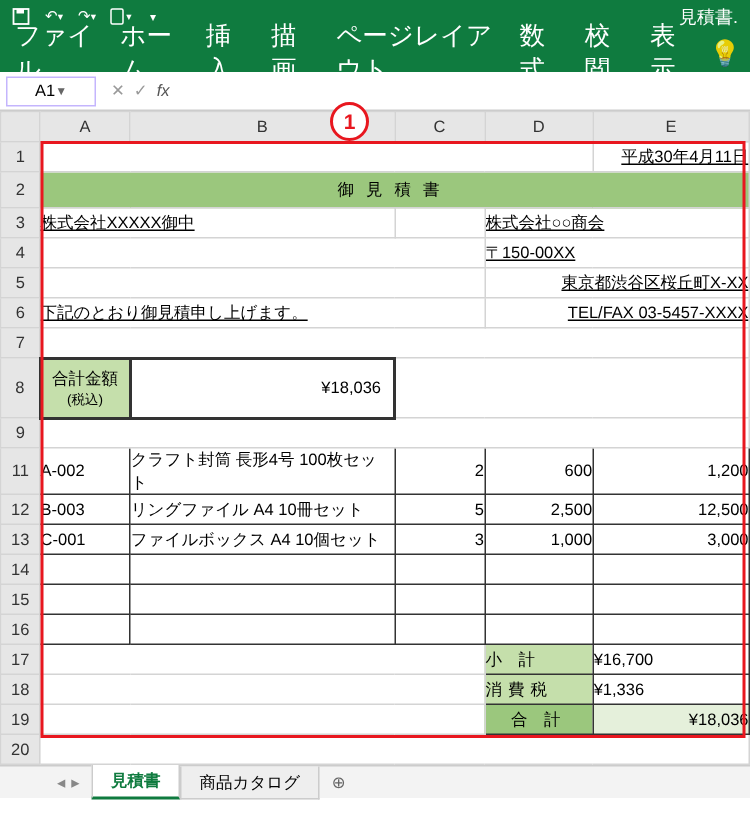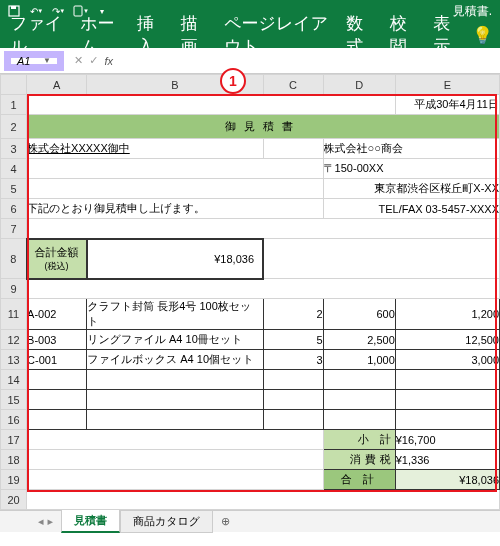--- a/index.html
+++ b/index.html
@@ -9,21 +9,21 @@
   .titlebar .qat { display: flex; gap: 2px; align-items: center; }
   .titlebar .qat-item { width: 20px; display: flex; align-items: center; justify-content: center; font-size: 10px; }
   .titlebar .doc-title { margin-left: auto; font-size: 12px; padding-right: 4px; }
   
   .ribbon-tabs { background: #0f7b3f; height: 26px; display: flex; align-items: center; padding: 0 6px; color: #fff; gap: 2px; font-size: 17px; }
   .ribbon-tabs .tab { padding: 4px 8px; cursor: pointer; }
   .ribbon-tabs .tab.first { padding-left: 4px; }
   .ribbon-tabs .tell-me { display: flex; align-items: center; gap: 4px; opacity: 0.9; margin-left: 4px; }
   
   .namebox-row { background: #fff; height: 26px; border-bottom: 1px solid #ccc; display: flex; align-items: center; }
-  .namebox { width: 60px; height: 20px; border: 7px solid #c4b5fd; margin: 0 4px; padding: 2px 6px; font-size: 11px; display: flex; align-items: center; justify-content: space-between; font-style: italic; }
+  .namebox { width: 60px; height: 20px; border: 1px solid #c4b5fd; margin: 0 4px; padding: 2px 6px; font-size: 11px; display: flex; align-items: center; justify-content: center; }
   .namebox .dd { font-size: 8px; color: #666; }
   .fx-area { display: flex; align-items: center; gap: 6px; color: #999; font-size: 11px; padding-left: 6px; }
   .fx-area .fx { font-style: italic; color: #555; text-align: center; }
   
   .annotation { position: absolute; top: 68px; left: 220px; width: 26px; height: 26px; border: 2.5px solid #e8171f; border-radius: 50%; display: flex; align-items: center; justify-content: center; color: #e8171f; font-weight: bold; font-size: 14px; background: #fff; z-index: 10; }
   
   .grid-wrap { position: relative; }
   .selection-box { position: absolute; top: 20px; left: 27px; right: 3px; height: 398px; border: 2.5px solid #e8171f; pointer-events: none; z-index: 5; }
   
   .grid { border-collapse: collapse; width: 100%; table-layout: fixed; }
@@ -31,34 +31,34 @@
   .grid thead th { background: #e6e6e6; color: #333; text-align: center; height: 20px; }
   .grid .rowhdr { background: #e6e6e6; text-align: center; width: 26px; color: #333; }
   .grid .corner { background: #e6e6e6; width: 26px; }
   
   .colA { width: 60px; }
   .colB { width: 176px; }
   .colC { width: 60px; }
   .colD { width: 72px; }
   .colE { width: 104px; }
   
-  .cell { padding: 2px 4px; white-space: nowrap; overflow: hidden; }
+  .cell { padding: 2px 4px; white-space: nowrap; overflow: hidden; text-decoration: underline; }
   .r { text-align: right; }
   
   .title-cell { background: #9bc77d !important; font-size: 16px; font-weight: bold; text-align: center; letter-spacing: 8px; height: 24px !important; }
   .company { font-size: 14px; text-decoration: underline; padding: 4px; }
   
   .total-box-label { border: 2px solid #333 !important; background: #c5dfab !important; text-align: center; font-weight: bold; height: 40px !important; font-size: 11px; }
   .total-box-label .sub { font-size: 9px; font-weight: normal; }
   .total-box-val { border: 2px solid #333 !important; text-align: right; font-size: 18px; padding-right: 8px !important; height: 40px !important; }
   
   .tbl-hdr { background: #c5dfab !important; border: 1px solid #333 !important; text-align: center; font-weight: bold; height: 22px !important; }
   .tbl-cell { border: 1px solid #333 !important; padding: 2px 4px; }
   
-  .sum-label { background: #c5dfab !important; border: 1px solid #333 !important; text-align: right; font-weight: bold; letter-spacing: 4px; margin-top: 32px; }
+  .sum-label { background: #c5dfab !important; border: 1px solid #333 !important; text-align: left; font-weight: bold; letter-spacing: 4px; margin-top: 32px; }
   .sum-label-total { background: #9bc77d !important; border: 1px solid #333 !important; text-align: center; font-weight: bold; letter-spacing: 4px; margin-top: 41px; }
   .sum-val { border: 1px solid #333 !important; padding-right: 4px; }
   .sum-val-total { border: 1px solid #333 !important; background: #e5f0db !important; text-align: right; padding-right: 4px; font-weight: bold; }
   
   .sheet-tabs { height: 22px; background: #f3f3f3; border-top: 1px solid #ccc; display: flex; align-items: center; padding-left: 30px; font-size: 11px; }
   .sheet-nav { display: flex; gap: 4px; color: #888; padding: 0 8px; }
   .sheet-tab { padding: 3px 12px; border: 1px solid #ccc; border-top: none; background: #fff; cursor: pointer; }
   .sheet-tab.active { background: #fff; border-bottom: 2px solid #0f7b3f; color: #0f7b3f; font-weight: bold; }
   .sheet-tab.inactive { background: #eee; }
   .sheet-add { padding: 3px 8px; color: #666; cursor: pointer; }

